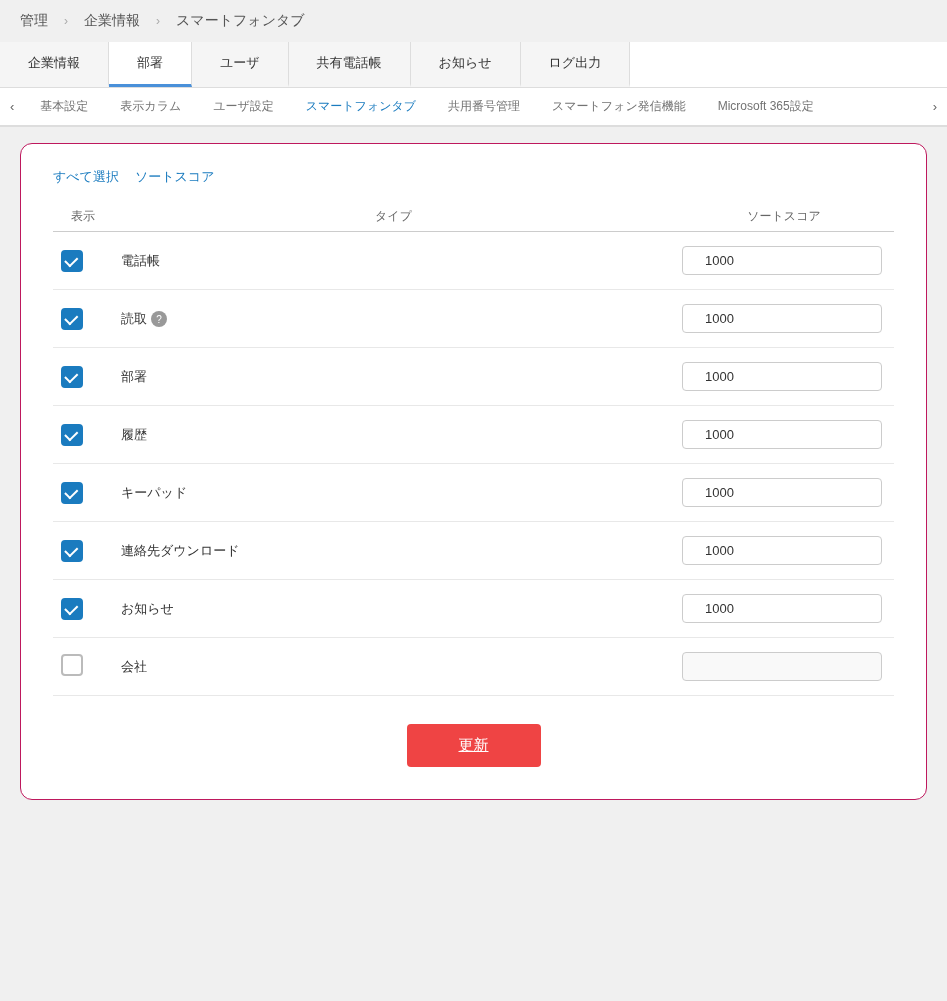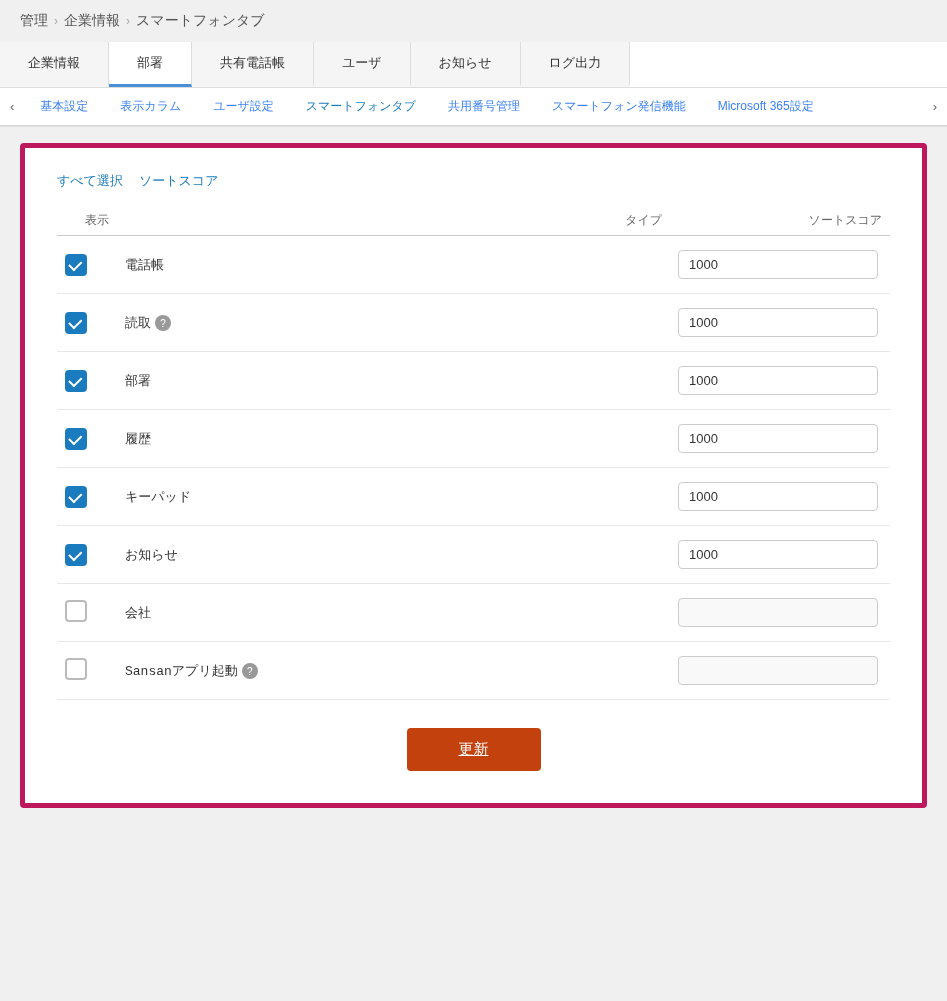--- a/index.html
+++ b/index.html
@@ -9,21 +9,21 @@
       background: #f0f0f0;
       color: #333;
     }
 
     
     .breadcrumb-bar {
       background: #f0f0f0;
       padding: 12px 20px;
       display: flex;
       align-items: center;
-      gap: 6px;
+      gap: 16px;
       font-size: 14px;
       color: #555;
     }
     .breadcrumb-bar .chevron {
       color: #aaa;
       font-size: 12px;
     }
 
     
     .main-tabs {
@@ -65,37 +65,37 @@
       padding: 8px 10px;
       cursor: pointer;
       color: #666;
       font-size: 13px;
       flex-shrink: 0;
     }
     .sub-tab {
       padding: 10px 16px;
       cursor: pointer;
       font-size: 12px;
-      color: #3b82f6;
+      color: #737373;
       white-space: nowrap;
       border-bottom: 2px solid transparent;
       margin-bottom: -2px;
     }
     .sub-tab.active {
       color: #1a7bbf;
       border-bottom: 2px solid #1a7bbf;
       font-weight: 500;
     }
 
     
     .content-area {
       background: #fff;
       margin: 16px 20px;
-      border-radius: 4px;
-      border: 5px solid #be185d;
+      border-radius: 12px;
+      border: 1px solid #be185d;
       padding: 24px 32px 32px;
     }
 
     
     .select-actions {
       display: flex;
       gap: 16px;
       margin-bottom: 16px;
     }
     .select-link {
@@ -109,21 +109,21 @@
     .data-table {
       width: 100%;
       border-collapse: collapse;
     }
     .data-table thead tr th {
       font-size: 12px;
       color: #666;
       font-weight: normal;
       padding: 6px 8px;
       border-bottom: 1px solid #ccc;
-      text-align: right;
+      text-align: center;
     }
     .th-display { width: 60px; }
     .th-type { width: auto; }
     .th-score { width: 220px; text-align: left; }
 
     .data-table tbody tr {
       border-bottom: 1px solid #e8e8e8;
     }
     .data-table tbody tr td {
       padding: 14px 8px;
@@ -178,37 +178,37 @@
       border-radius: 50%;
       font-size: 10px;
       margin-left: 4px;
       cursor: pointer;
       vertical-align: middle;
     }
 
     
     .score-input {
       width: 200px;
-      padding: 6px 10px;
+      padding: 6px 22px;
       border: 1px solid #ccc;
       border-radius: 4px;
       font-size: 13px;
       color: #333;
       outline: none;
     }
     .score-input:disabled,
     .score-input.empty {
       background: #f9f9f9;
     }
 
     
     .btn-update {
       display: block;
       margin: 28px auto 0;
-      background: #c2410c;
+      background: #ef4444;
       color: #fff;
       border: none;
       border-radius: 4px;
       padding: 12px 52px;
       font-size: 15px;
       cursor: pointer;
       font-weight: 500;
       text-decoration: underline;
     }
   </style>
@@ -219,22 +219,22 @@
   <span>管理</span>
   <span class="chevron">›</span>
   <span>企業情報</span>
   <span class="chevron">›</span>
   <span>スマートフォンタブ</span>
 </div>
 
 <div class="main-tabs">
   <div class="main-tab">企業情報</div>
   <div class="main-tab active">部署</div>
+  <div class="main-tab">ユーザ</div>
   <div class="main-tab">共有電話帳</div>
-  <div class="main-tab">ユーザ</div>
   <div class="main-tab">お知らせ</div>
   <div class="main-tab">ログ出力</div>
 </div>
 
 <div class="sub-tabs-wrapper">
   <div class="nav-arrow">‹</div>
   <div class="sub-tabs-nav">
     <div class="sub-tab">基本設定</div>
     <div class="sub-tab">表示カラム</div>
     <div class="sub-tab">ユーザ設定</div>
@@ -282,30 +282,30 @@
           <td class="td-type"><span class="type-label">履歴</span></td>
           <td class="td-score"><input type="text" class="score-input" value="1000" style=""></td>
         </tr>
         <tr>
           <td class="td-checkbox"><div class="checkbox-wrap checkbox-checked"></div></td>
           <td class="td-type"><span class="type-label">キーパッド</span></td>
           <td class="td-score"><input type="text" class="score-input" value="1000" style=""></td>
         </tr>
         <tr>
           <td class="td-checkbox"><div class="checkbox-wrap checkbox-checked"></div></td>
+          <td class="td-type"><span class="type-label">連絡先ダウンロード</span></td>
+          <td class="td-score"><input type="text" class="score-input" value="1000" style=""></td>
+        </tr>
+        <tr>
+          <td class="td-checkbox"><div class="checkbox-wrap checkbox-checked"></div></td>
           <td class="td-type"><span class="type-label">お知らせ</span></td>
           <td class="td-score"><input type="text" class="score-input" value="1000" style=""></td>
         </tr>
         <tr>
           <td class="td-checkbox"><div class="checkbox-wrap checkbox-unchecked"></div></td>
           <td class="td-type"><span class="type-label">会社</span></td>
           <td class="td-score"><input type="text" class="score-input empty" style=""></td>
         </tr>
-        <tr>
-          <td class="td-checkbox"><div class="checkbox-wrap checkbox-unchecked"></div></td>
-          <td class="td-type"><span class="type-label">Sansanアプリ起動</span><span class="help-icon">?</span></td>
-          <td class="td-score"><input type="text" class="score-input empty" style=""></td>
-        </tr>
       </tbody>
   </table>
 
   <button class="btn-update">更新</button>
 </div>
 
 </body></html>

